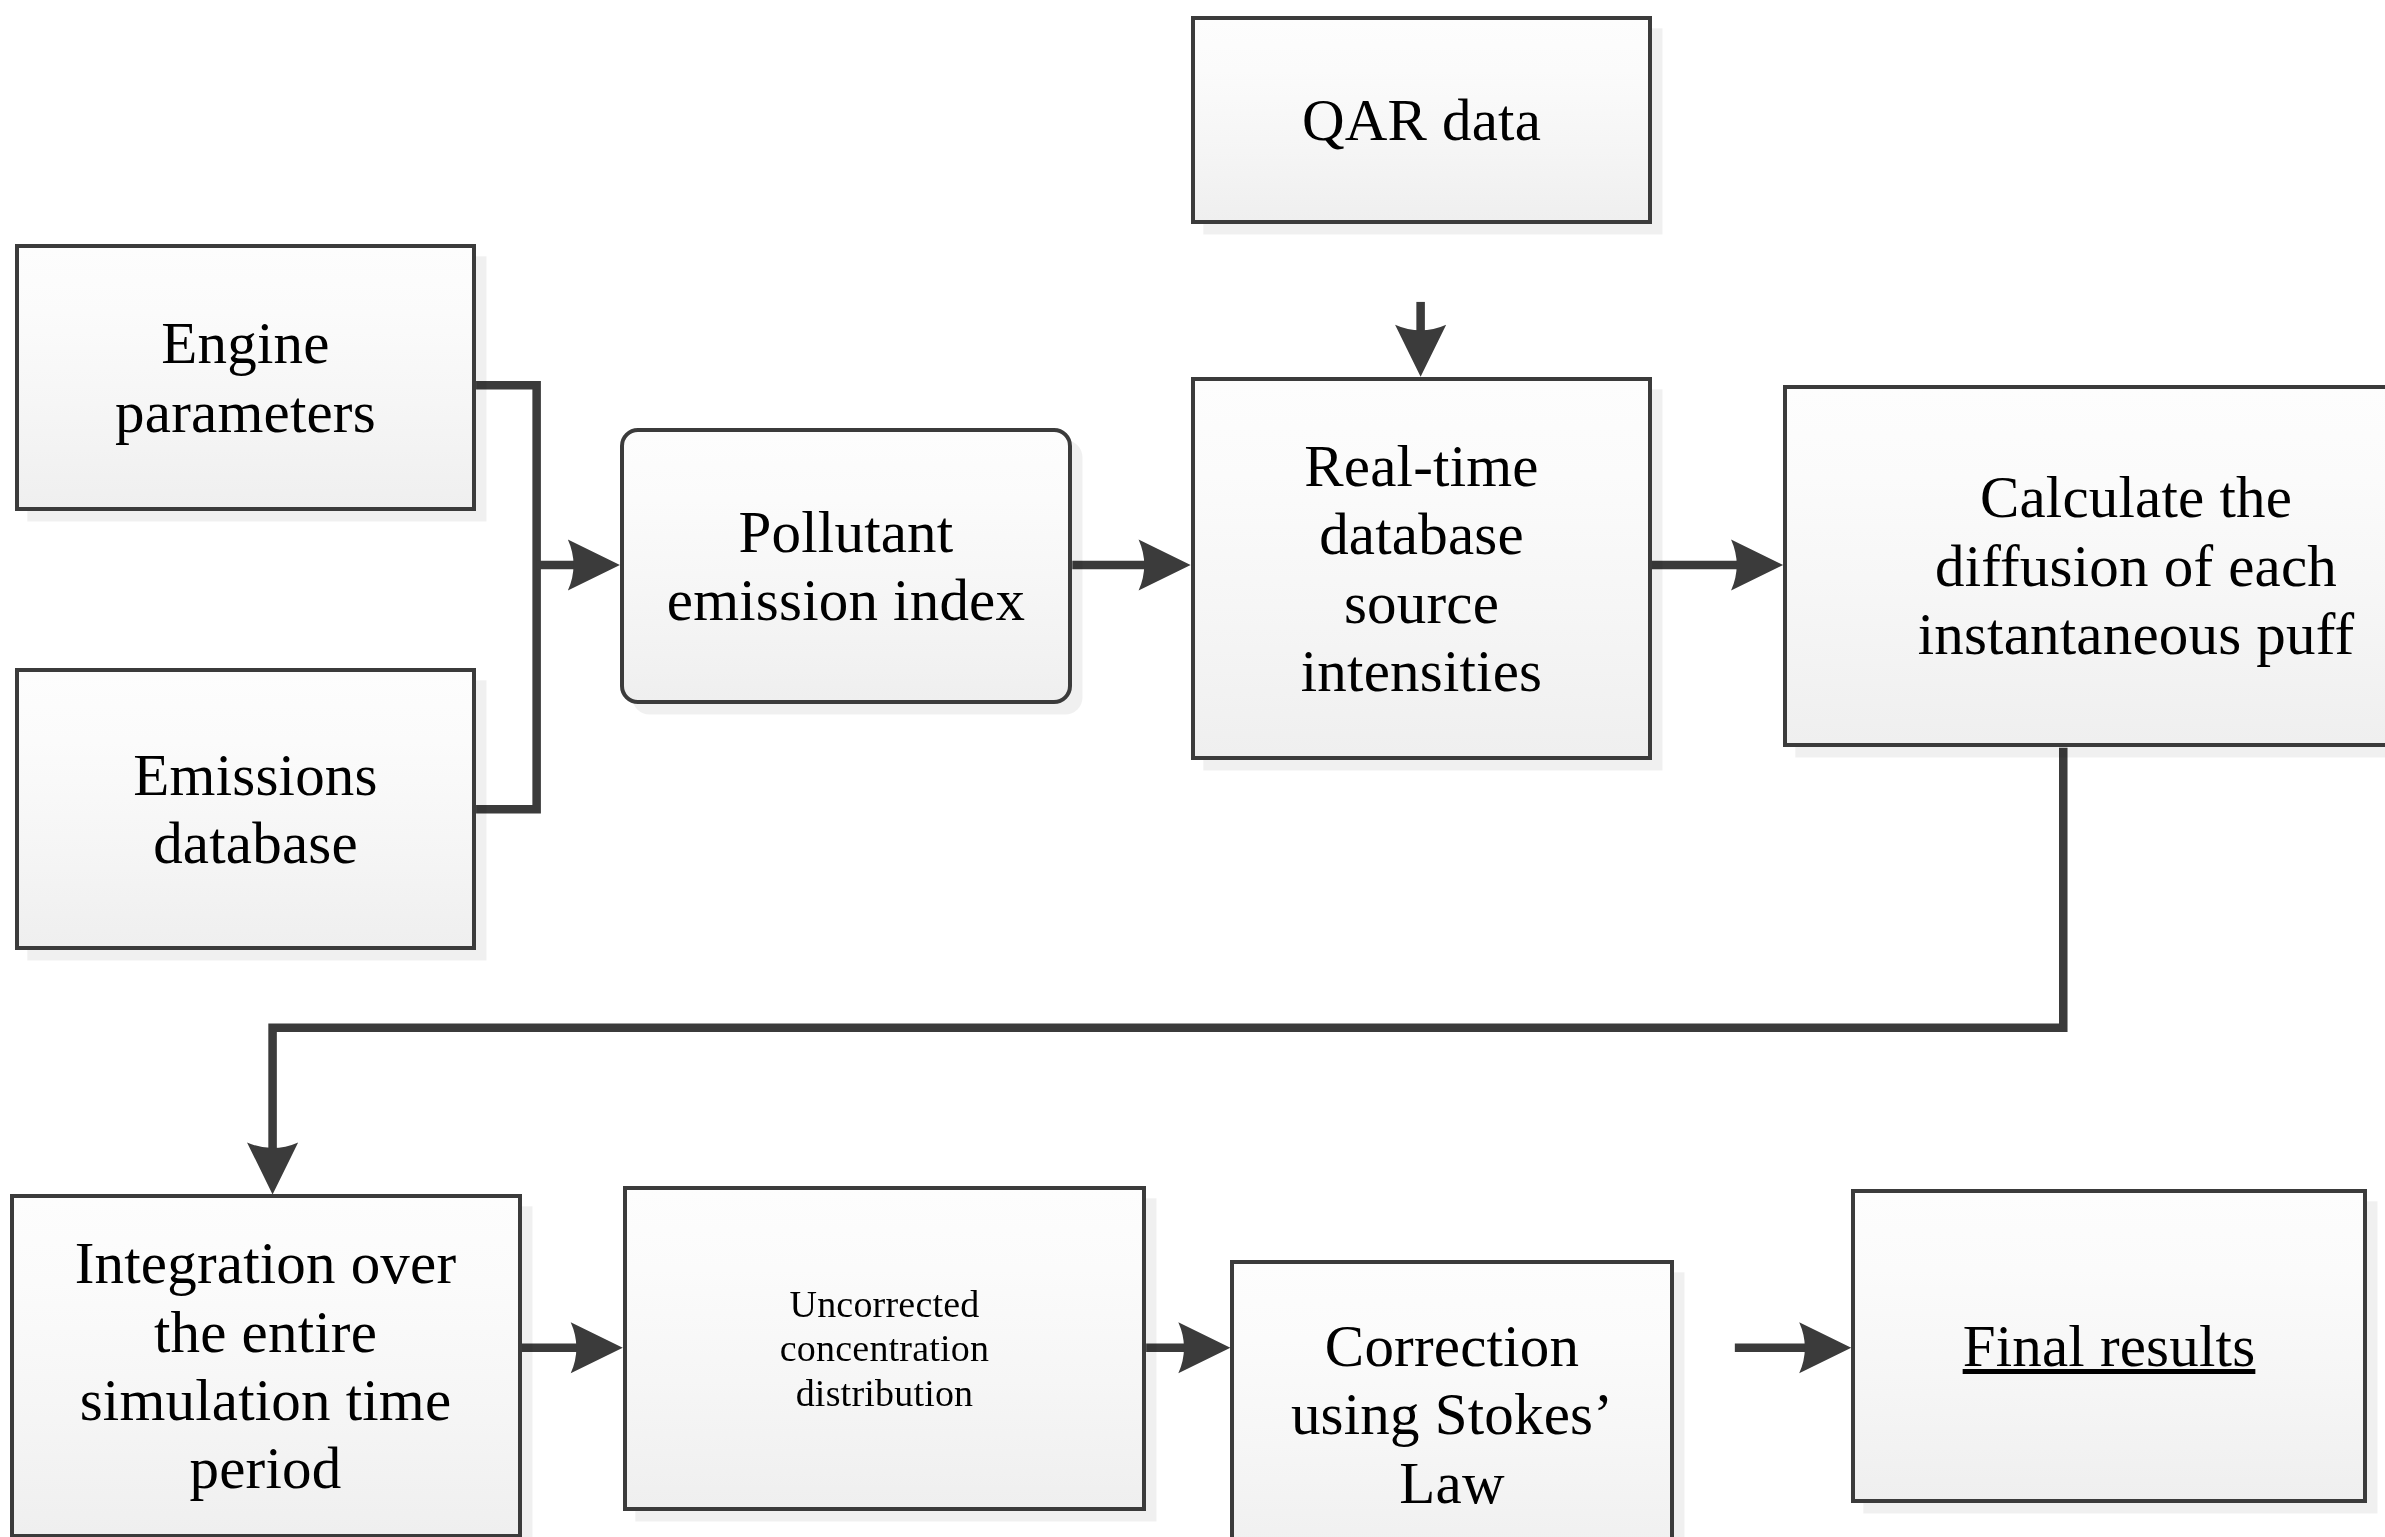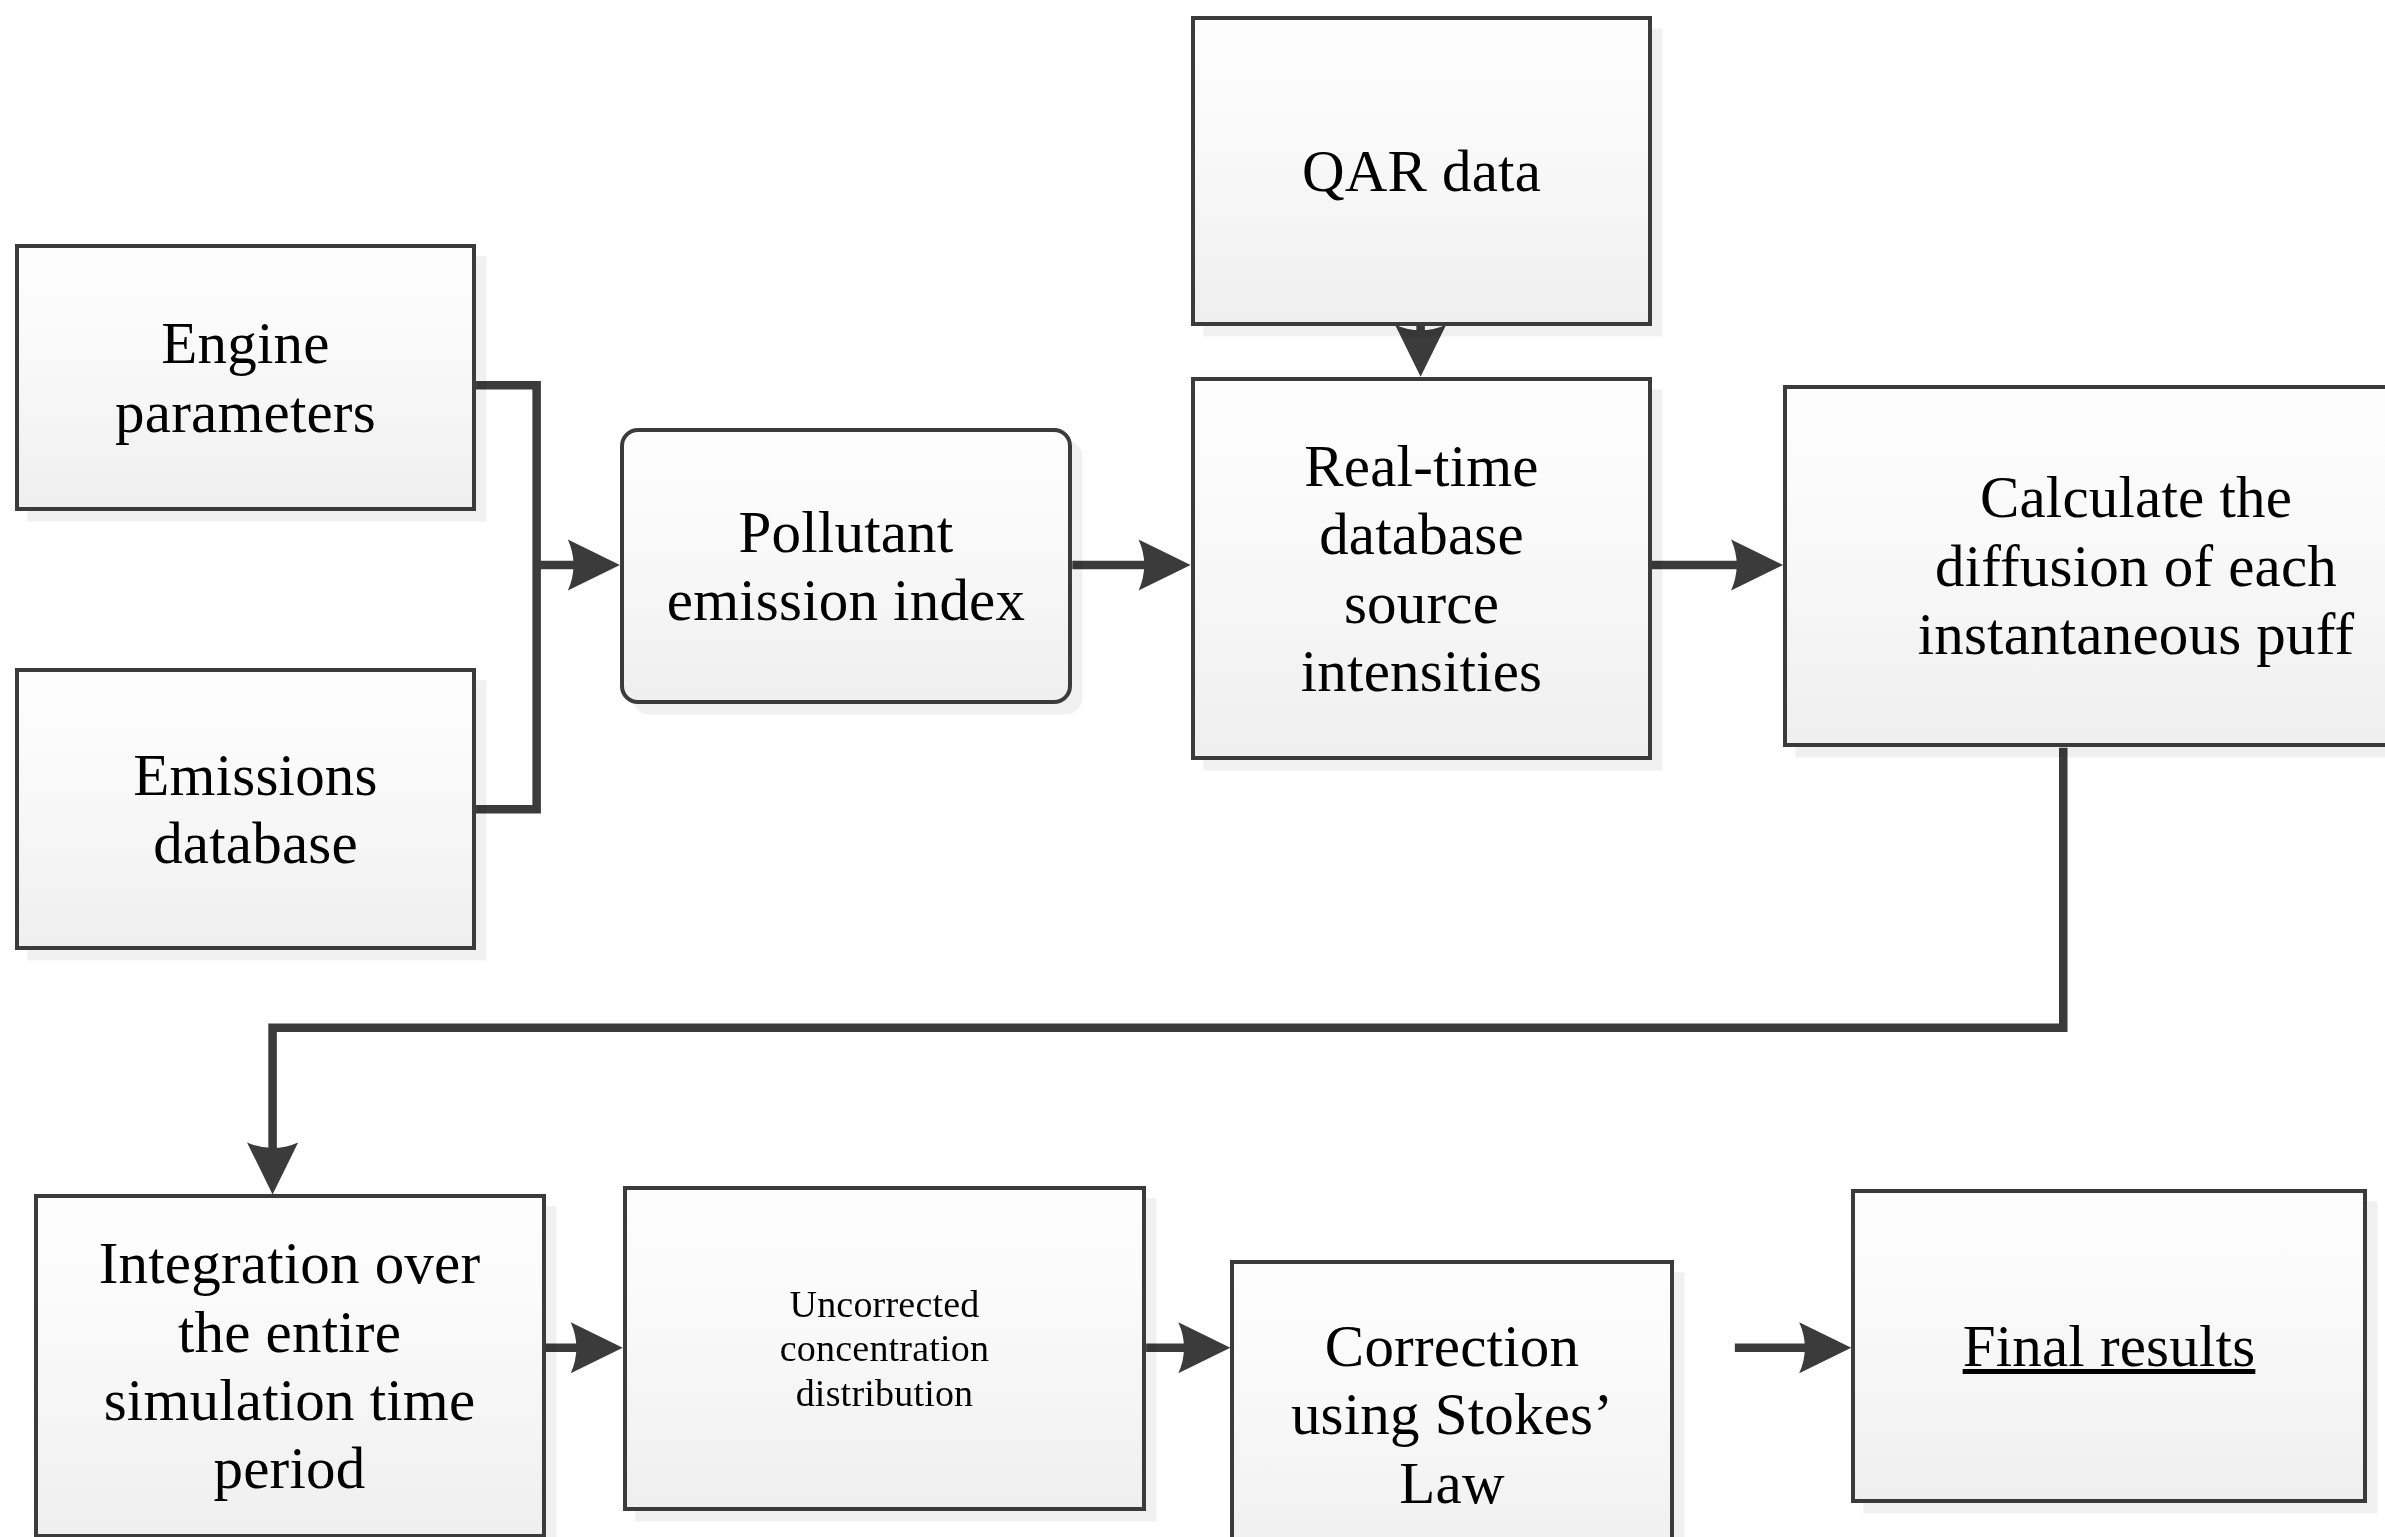--- a/index.html
+++ b/index.html
@@ -85,38 +85,38 @@
   <div class="node" id="node-emissions-database" style="left:15px; top:668px; width:461px; height:282px; font-size:59px;padding-left:20px;">
     <span class="node-label">Emissions
 database</span>
   </div>
 
   <div class="node" id="node-pollutant-emission-index" style="left:620px; top:428px; width:452px; height:276px; font-size:59px;border-radius:18px;">
     <span class="node-label">Pollutant
 emission index</span>
   </div>
 
-  <div class="node" id="node-qar-data" style="left:1191px; top:16px; width:461px; height:310px; font-size:59px;">
+  <div class="node" id="node-qar-data" style="left:1191px; top:16px; width:461px; height:208px; font-size:59px;">
     <span class="node-label">QAR data</span>
   </div>
 
   <div class="node" id="node-real-time-emission-source-intensities" style="left:1191px; top:377px; width:461px; height:383px; font-size:59px;">
     <span class="node-label">Real-time
 database
 source
 intensities</span>
   </div>
 
   <div class="node" id="node-calculate-diffusion" style="left:1783px; top:385px; width:706px; height:362px; font-size:59px;">
     <span class="node-label">Calculate the
 diffusion of each
 instantaneous puff</span>
   </div>
 
-  <div class="node" id="node-integration-over-simulation-time" style="left:9.5px; top:1194px; width:512px; height:344px; font-size:59px;margin-left:24px;">
+  <div class="node" id="node-integration-over-simulation-time" style="left:9.5px; top:1194px; width:512px; height:344px; font-size:59px;">
     <span class="node-label">Integration over
 the entire
 simulation time
 period</span>
   </div>
 
   <div class="node" id="node-uncorrected-concentration-distribution" style="left:623px; top:1186px; width:523px; height:325px; font-size:38px;">
     <span class="node-label">Uncorrected
 concentration
 distribution</span>

